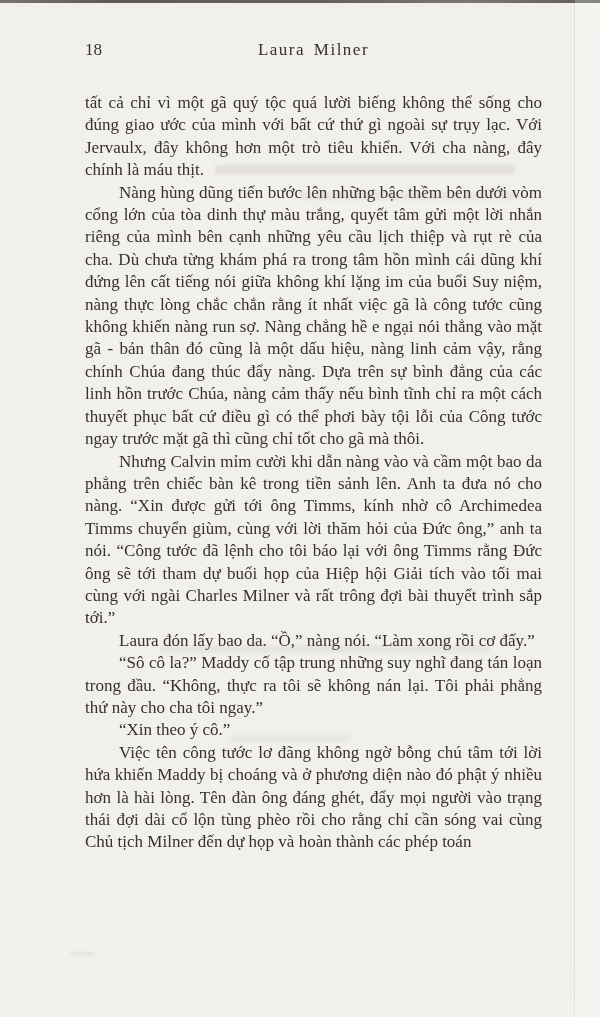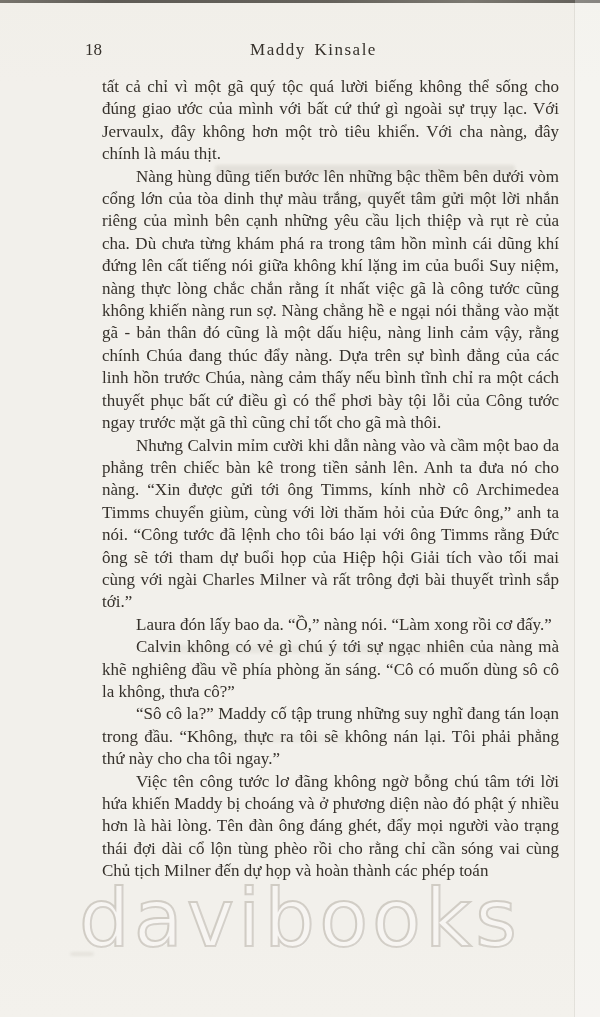--- a/index.html
+++ b/index.html
@@ -48,26 +48,25 @@
     position: absolute; left: 0; top: 0;
   }
   .running-header {
     position: absolute; left: 0; right: 0; top: 0;
     text-align: center;
     letter-spacing: 1.5px;
     word-spacing: 3px;
   }
   .body-text {
     position: absolute;
-    top: 76px; left: 85px;
+    top: 92px; left: 85px;
     width: 457px;
     color: var(--ink);
     font-size: 17px;
     line-height: 22.4px;
-    margin-left: 17px;
   }
   .body-text p {
     text-align: justify;
     text-justify: inter-word;
   }
   .body-text p.indent { text-indent: 34px; }
   
   .bleed {
     position: absolute;
     background: rgba(125, 115, 100, 0.12);
@@ -112,34 +111,33 @@
 <body>
 
 <div class="scan-page">
 
   <div class="scan-edge-top"></div>
   <div class="scan-edge-right-paper"></div>
   <div class="scan-edge-right"></div>
 
   <div class="page-header">
     <span class="page-number">18</span>
-    <span class="running-header">Maddy Kinsale</span>
+    <span class="running-header">Laura Milner</span>
   </div>
 
   <div class="body-text">
       <p class="">tất cả chỉ vì một gã quý tộc quá lười biếng không thể sống cho đúng giao ước của mình với bất cứ thứ gì ngoài sự trụy lạc. Với Jervaulx, đây không hơn một trò tiêu khiển. Với cha nàng, đây chính là máu thịt.</p>
       <p class="indent">Nàng hùng dũng tiến bước lên những bậc thềm bên dưới vòm cổng lớn của tòa dinh thự màu trắng, quyết tâm gửi một lời nhắn riêng của mình bên cạnh những yêu cầu lịch thiệp và rụt rè của cha. Dù chưa từng khám phá ra trong tâm hồn mình cái dũng khí đứng lên cất tiếng nói giữa không khí lặng im của buổi Suy niệm, nàng thực lòng chắc chắn rằng ít nhất việc gã là công tước cũng không khiến nàng run sợ. Nàng chẳng hề e ngại nói thẳng vào mặt gã - bản thân đó cũng là một dấu hiệu, nàng linh cảm vậy, rằng chính Chúa đang thúc đẩy nàng. Dựa trên sự bình đẳng của các linh hồn trước Chúa, nàng cảm thấy nếu bình tĩnh chỉ ra một cách thuyết phục bất cứ điều gì có thể phơi bày tội lỗi của Công tước ngay trước mặt gã thì cũng chỉ tốt cho gã mà thôi.</p>
       <p class="indent">Nhưng Calvin mỉm cười khi dẫn nàng vào và cầm một bao da phẳng trên chiếc bàn kê trong tiền sảnh lên. Anh ta đưa nó cho nàng. “Xin được gửi tới ông Timms, kính nhờ cô Archimedea Timms chuyển giùm, cùng với lời thăm hỏi của Đức ông,” anh ta nói. “Công tước đã lệnh cho tôi báo lại với ông Timms rằng Đức ông sẽ tới tham dự buổi họp của Hiệp hội Giải tích vào tối mai cùng với ngài Charles Milner và rất trông đợi bài thuyết trình sắp tới.”</p>
       <p class="indent">Laura đón lấy bao da. “Ồ,” nàng nói. “Làm xong rồi cơ đấy.”</p>
-      <p class="indent">Calvin không có vẻ gì chú ý tới sự ngạc nhiên của nàng mà khẽ nghiêng đầu về phía phòng ăn sáng. “Cô có muốn dùng sô cô la không, thưa cô?”</p>
       <p class="indent">“Sô cô la?” Maddy cố tập trung những suy nghĩ đang tán loạn trong đầu. “Không, thực ra tôi sẽ không nán lại. Tôi phải phẳng thứ này cho cha tôi ngay.”</p>
+      <p class="indent">“Xin theo ý cô.”</p>
       <p class="indent">Việc tên công tước lơ đãng không ngờ bỗng chú tâm tới lời hứa khiến Maddy bị choáng và ở phương diện nào đó phật ý nhiều hơn là hài lòng. Tên đàn ông đáng ghét, đẩy mọi người vào trạng thái đợi dài cổ lộn tùng phèo rồi cho rằng chỉ cần sóng vai cùng Chủ tịch Milner đến dự họp và hoàn thành các phép toán</p>
     </div>
 
   <div class="bleed b1"></div>
   <div class="bleed b2"></div>
   <div class="bleed b3"></div>
   <div class="bleed b4"></div>
   <div class="bleed b5"></div>
 
-  <div class="watermark-logo">davibooks</div>
 
 </div>
 
 </body></html>

